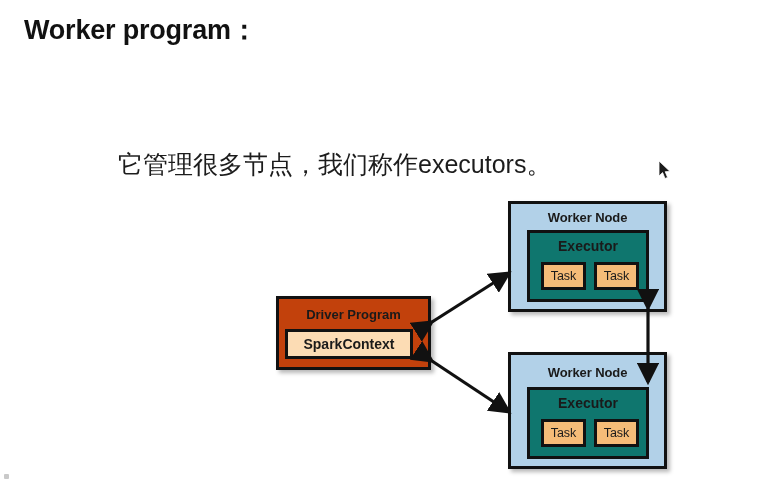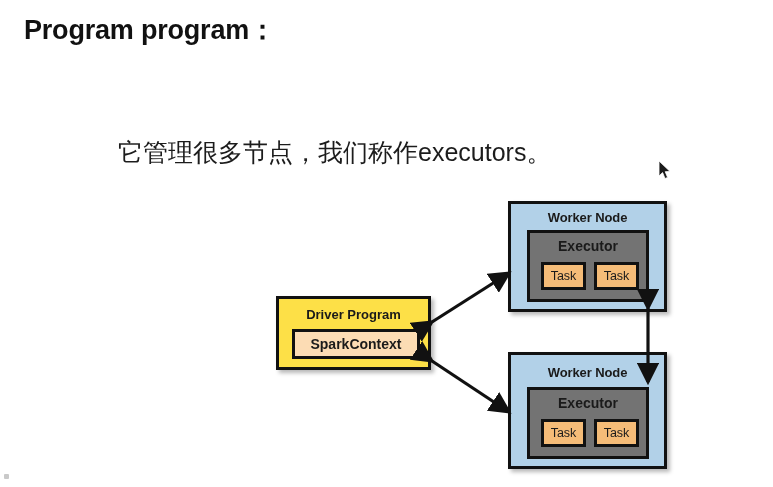--- a/index.html
+++ b/index.html
@@ -38,21 +38,21 @@
   .body-line {
     position: absolute;
     left: 118px;
     font-size: 25px;
     font-weight: normal;
     color: #1c1c1c;
     white-space: nowrap;
     letter-spacing: 0px;
   }
   .body-line-1 { top: 88px; }
-  .body-line-2 { top: 136px; }
+  .body-line-2 { top: 148px; }
 
   
   .cursor {
     position: absolute;
     left: 658px;
     top: 160px;
     width: 14px;
     height: 20px;
   }
 
@@ -79,21 +79,21 @@
     font-size: 13px;
     font-weight: bold;
     color: #1a1a1a;
     letter-spacing: -0.1px;
   }
 
   .executor {
     position: absolute;
     box-sizing: border-box;
     border: 3px solid #111111;
-    background: #737373;
+    background: #0f766e;
   }
   .executor-title {
     position: absolute;
     left: 0;
     right: 0;
     text-align: center;
     font-size: 14px;
     font-weight: bold;
     color: #1a1a1a;
   }
@@ -110,21 +110,21 @@
     align-items: center;
     justify-content: center;
     line-height: 1;
   }
 
   
   .driver {
     position: absolute;
     box-sizing: border-box;
     border: 3px solid #111111;
-    background: #fde047;
+    background: #c2410c;
     box-shadow: 3px 3px 4px rgba(0,0,0,0.28);
   }
   .driver-title {
     position: absolute;
     left: 0;
     right: 0;
     text-align: center;
     font-size: 13px;
     font-weight: bold;
     color: #1a1a1a;
@@ -158,21 +158,21 @@
     height: 5px;
     background: #c9c9c9;
     border-radius: 1px;
   }
 </style>
 </head>
 <body>
 
 <div class="slide">
 
-  <div class="heading">Program program：</div>
+  <div class="heading">Worker program：</div>
 
 
   <div class="body-line body-line-2">它管理很多节点，我们称作executors。</div>
 
   <svg class="cursor" viewBox="0 0 14 20">
     <path d="M1 1 L1 16 L4.6 12.6 L7 18.5 L9.6 17.4 L7.2 11.7 L12 11.4 Z" fill="#1b1b1b" stroke="#ffffff" stroke-width="0.8"></path>
   </svg>
 
   <div class="diagram">
 
@@ -193,21 +193,21 @@
       <div class="executor" style="left:16px; top:32px; width:122px; height:72px;">
         <div class="executor-title" style="top:5px;">Executor</div>
 
         <div class="task" style="left:11px; top:29px; width:45px; height:28px;">Task</div>
         <div class="task" style="left:64px; top:29px; width:45px; height:28px;">Task</div>
       </div>
     </div>
 
     <div class="driver" style="left:276px; top:296px; width:155px; height:74px;">
       <div class="driver-title" style="top:8px;">Driver Program</div>
-      <div class="sparkctx" style="left:13px; top:30px; width:128px; height:30px;">SparkContext</div>
+      <div class="sparkctx" style="left:6px; top:30px; width:128px; height:30px;">SparkContext</div>
     </div>
 
     <svg class="arrows" viewBox="0 0 773 487">
       <defs>
         <marker id="ah" markerWidth="7" markerHeight="7" refX="6" refY="3.5" orient="auto" markerUnits="strokeWidth">
           <path d="M0,0 L7,3.5 L0,7 z" fill="#111111"></path>
         </marker>
       </defs>
 
       <line x1="432" y1="322" x2="509" y2="273" stroke="#111111" stroke-width="3.2" marker-start="url(#ah)" marker-end="url(#ah)"></line>

